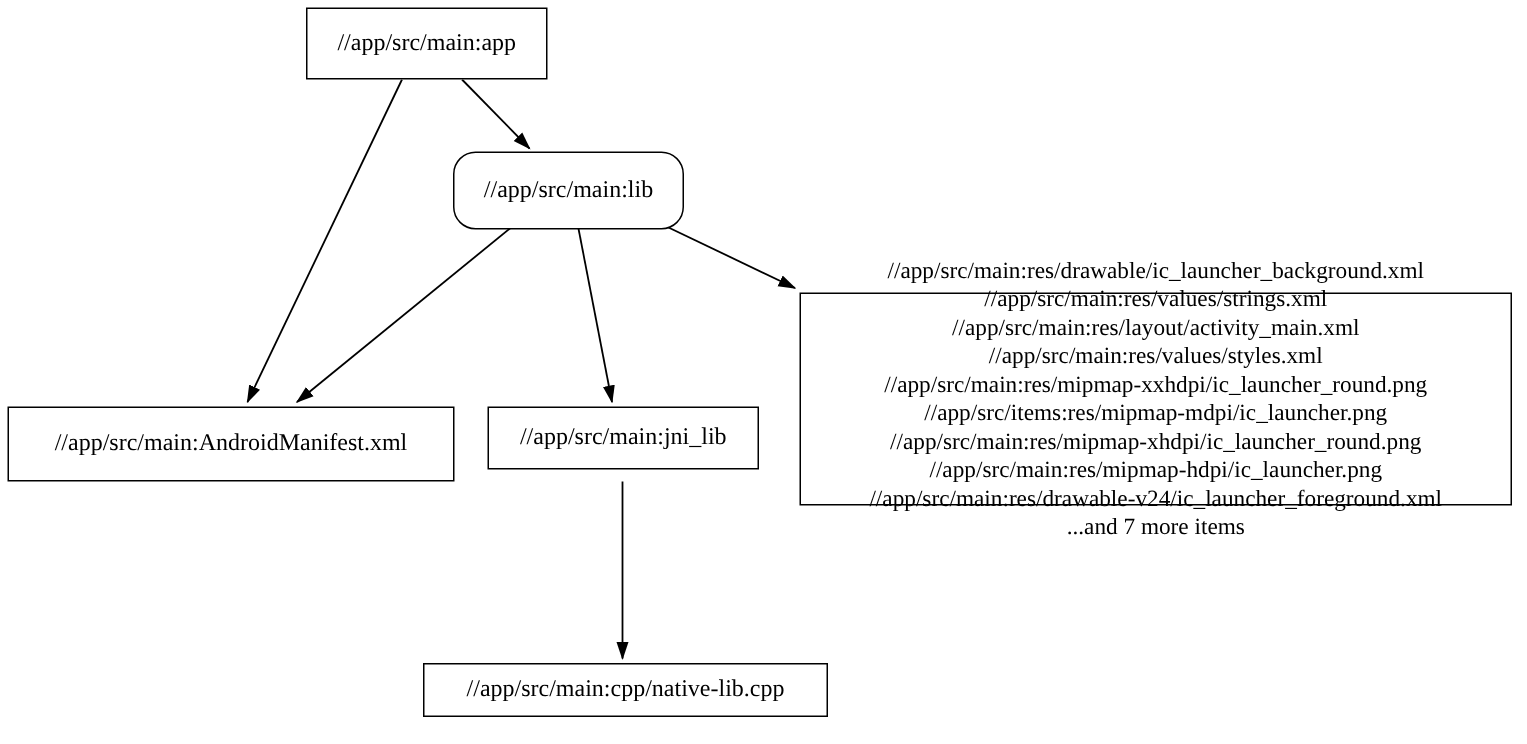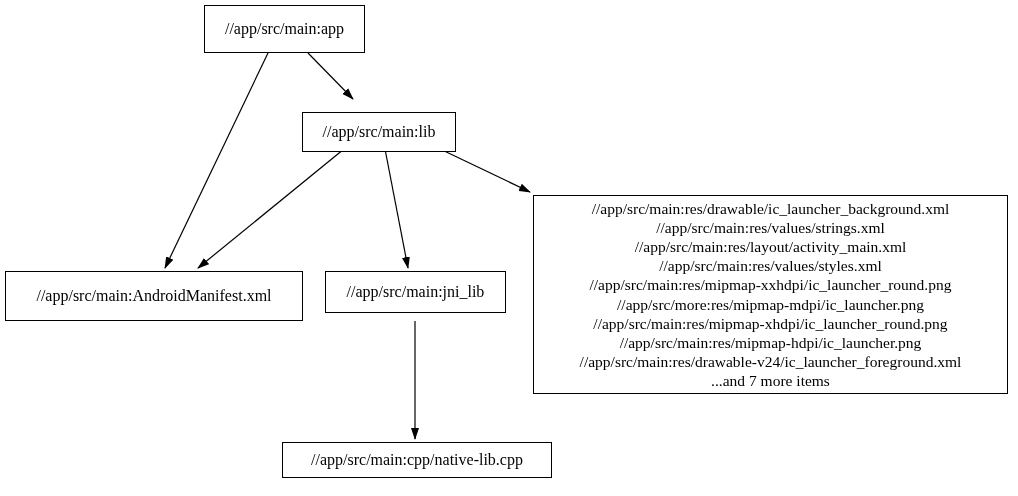--- a/index.html
+++ b/index.html
@@ -37,24 +37,24 @@
     line-height: 1.15;
     white-space: nowrap;
   }
   .node.multiline {
     flex-direction: column;
     font-size: 15.5px;
     line-height: 19.1px;
     padding: 3px 6px;
   }
   #node-app           { left: 204px; top: 5px;   width: 161px; height: 48px; }
-  #node-lib           { left: 302px; top: 112px; width: 154px; height: 40px; }
+  #node-lib           { left: 302px; top: 101px; width: 154px; height: 52px; border-radius: 15px; }
   #node-manifest      { left: 5px;   top: 271px; width: 298px; height: 50px; }
   #node-jni-lib       { left: 325px; top: 271px; width: 181px; height: 42px; }
-  #node-resources     { left: 533px; top: 195px; width: 475px; height: 199px; }
+  #node-resources     { left: 533px; top: 195px; width: 475px; height: 142px; }
   #node-native-lib    { left: 282px; top: 442px; width: 270px; height: 36px; }
   .res-line {
     white-space: nowrap;
   }
 </style>
 </head>
 <body>
 
 <div class="canvas">
 
@@ -87,21 +87,21 @@
   <div class="node" id="node-jni-lib">
     <span>//app/src/main:jni_lib</span>
   </div>
 
   <div class="node multiline" id="node-resources">
     <div class="res-line">//app/src/main:res/drawable/ic_launcher_background.xml</div>
     <div class="res-line">//app/src/main:res/values/strings.xml</div>
     <div class="res-line">//app/src/main:res/layout/activity_main.xml</div>
     <div class="res-line">//app/src/main:res/values/styles.xml</div>
     <div class="res-line">//app/src/main:res/mipmap-xxhdpi/ic_launcher_round.png</div>
-    <div class="res-line">//app/src/more:res/mipmap-mdpi/ic_launcher.png</div>
+    <div class="res-line">//app/src/items:res/mipmap-mdpi/ic_launcher.png</div>
     <div class="res-line">//app/src/main:res/mipmap-xhdpi/ic_launcher_round.png</div>
     <div class="res-line">//app/src/main:res/mipmap-hdpi/ic_launcher.png</div>
     <div class="res-line">//app/src/main:res/drawable-v24/ic_launcher_foreground.xml</div>
     <div class="res-line">...and 7 more items</div>
   </div>
 
   <div class="node" id="node-native-lib">
     <span>//app/src/main:cpp/native-lib.cpp</span>
   </div>
 

